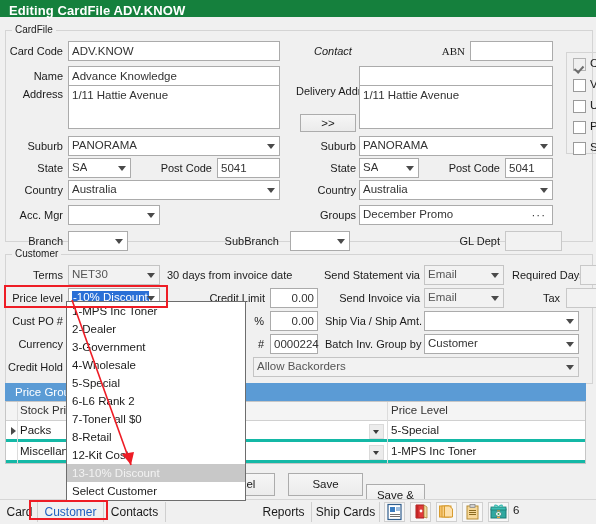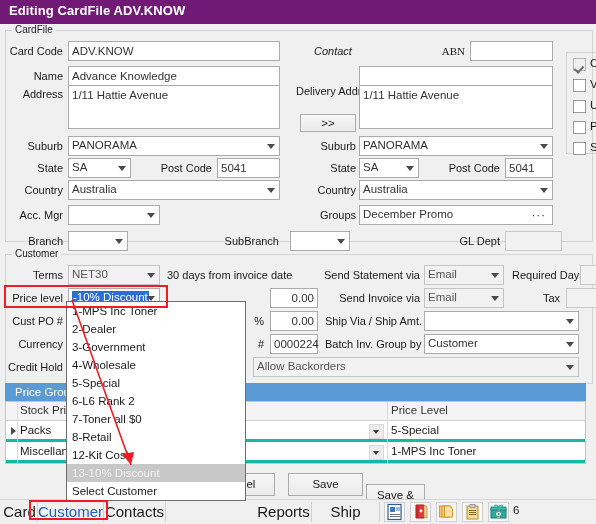--- a/index.html
+++ b/index.html
@@ -9,22 +9,22 @@
     font-family:"Liberation Sans", sans-serif;
     font-size:11.5px;
     color:#1a1a1a;
     position:relative;
     -webkit-font-smoothing:antialiased;
   }
   .win{position:absolute;left:0;top:0;width:596px;height:524px;}
 
   
   .titlebar{
-    position:absolute;left:0;top:0;width:596px;height:24px;
-    background:#701a75;
+    position:absolute;left:0;top:0;width:596px;height:17px;
+    background:#15803d;
   }
   .titlebar .tl-text{
     position:absolute;left:9px;top:3px;
     color:#ffffff;font-size:13px;font-weight:bold;
     letter-spacing:.1px;
   }
 
   
   .group{position:absolute;border:1px solid #d4d4d4;}
   .group-title{
@@ -120,21 +120,21 @@
   }
   .ddlist .item.sel{background:#c8c8c8;color:#f2f2f2;}
 
   
   .tabbar{
     position:absolute;left:0;bottom:0;width:596px;height:24px;
     background:#f0f0f0;border-top:1px solid #d6d6d6;
   }
   .tab{
     position:absolute;top:2px;height:20px;line-height:20px;
-    font-size:15px;color:#1a1a1a;text-align:center;
+    font-size:12px;color:#1a1a1a;text-align:center;
     border-right:1px solid #cfcfcf;box-sizing:border-box;
   }
   .tab.active{color:#1f5fbf;}
   .iconbtn{
     position:absolute;top:2px;width:21px;height:20px;
     border:1px solid #d0d0d0;background:#f7f7f7;box-sizing:border-box;
   }
   .cnt{position:absolute;top:4px;font-size:11.5px;color:#1a1a1a;}
 
   
@@ -268,20 +268,21 @@
   </div>
   <div class="lbl" style="left:512px;top:269px;">Required Days</div>
   <div class="tb dis" style="left:580px;top:265px;width:40px;"></div>
 
   <div class="lbl r" style="left:0px;top:292px;width:63px;">Price level</div>
   <div class="cb" style="left:68px;top:288px;width:92px;">
     <span class="val" style="background:#2a6fd6;color:#ffffff;padding:0 1px;">-10% Discount</span>
     <span class="arrow"></span>
   </div>
 
+  <div class="lbl r" style="left:155px;top:292px;width:110px;">Credit Limit</div>
   <div class="tb num" style="left:270px;top:288px;width:48px;">0.00</div>
   <div class="lbl r" style="left:325px;top:292px;width:95px;">Send Invoice via</div>
   <div class="cb dis" style="left:424px;top:288px;width:80px;">
     <span class="val">Email</span>
     <span class="arrow"></span>
   </div>
   <div class="lbl r" style="left:520px;top:292px;width:40px;">Tax</div>
   <div class="tb dis" style="left:566px;top:288px;width:50px;"></div>
 
   <div class="lbl r" style="left:0px;top:315px;width:63px;">Cust PO #</div>

